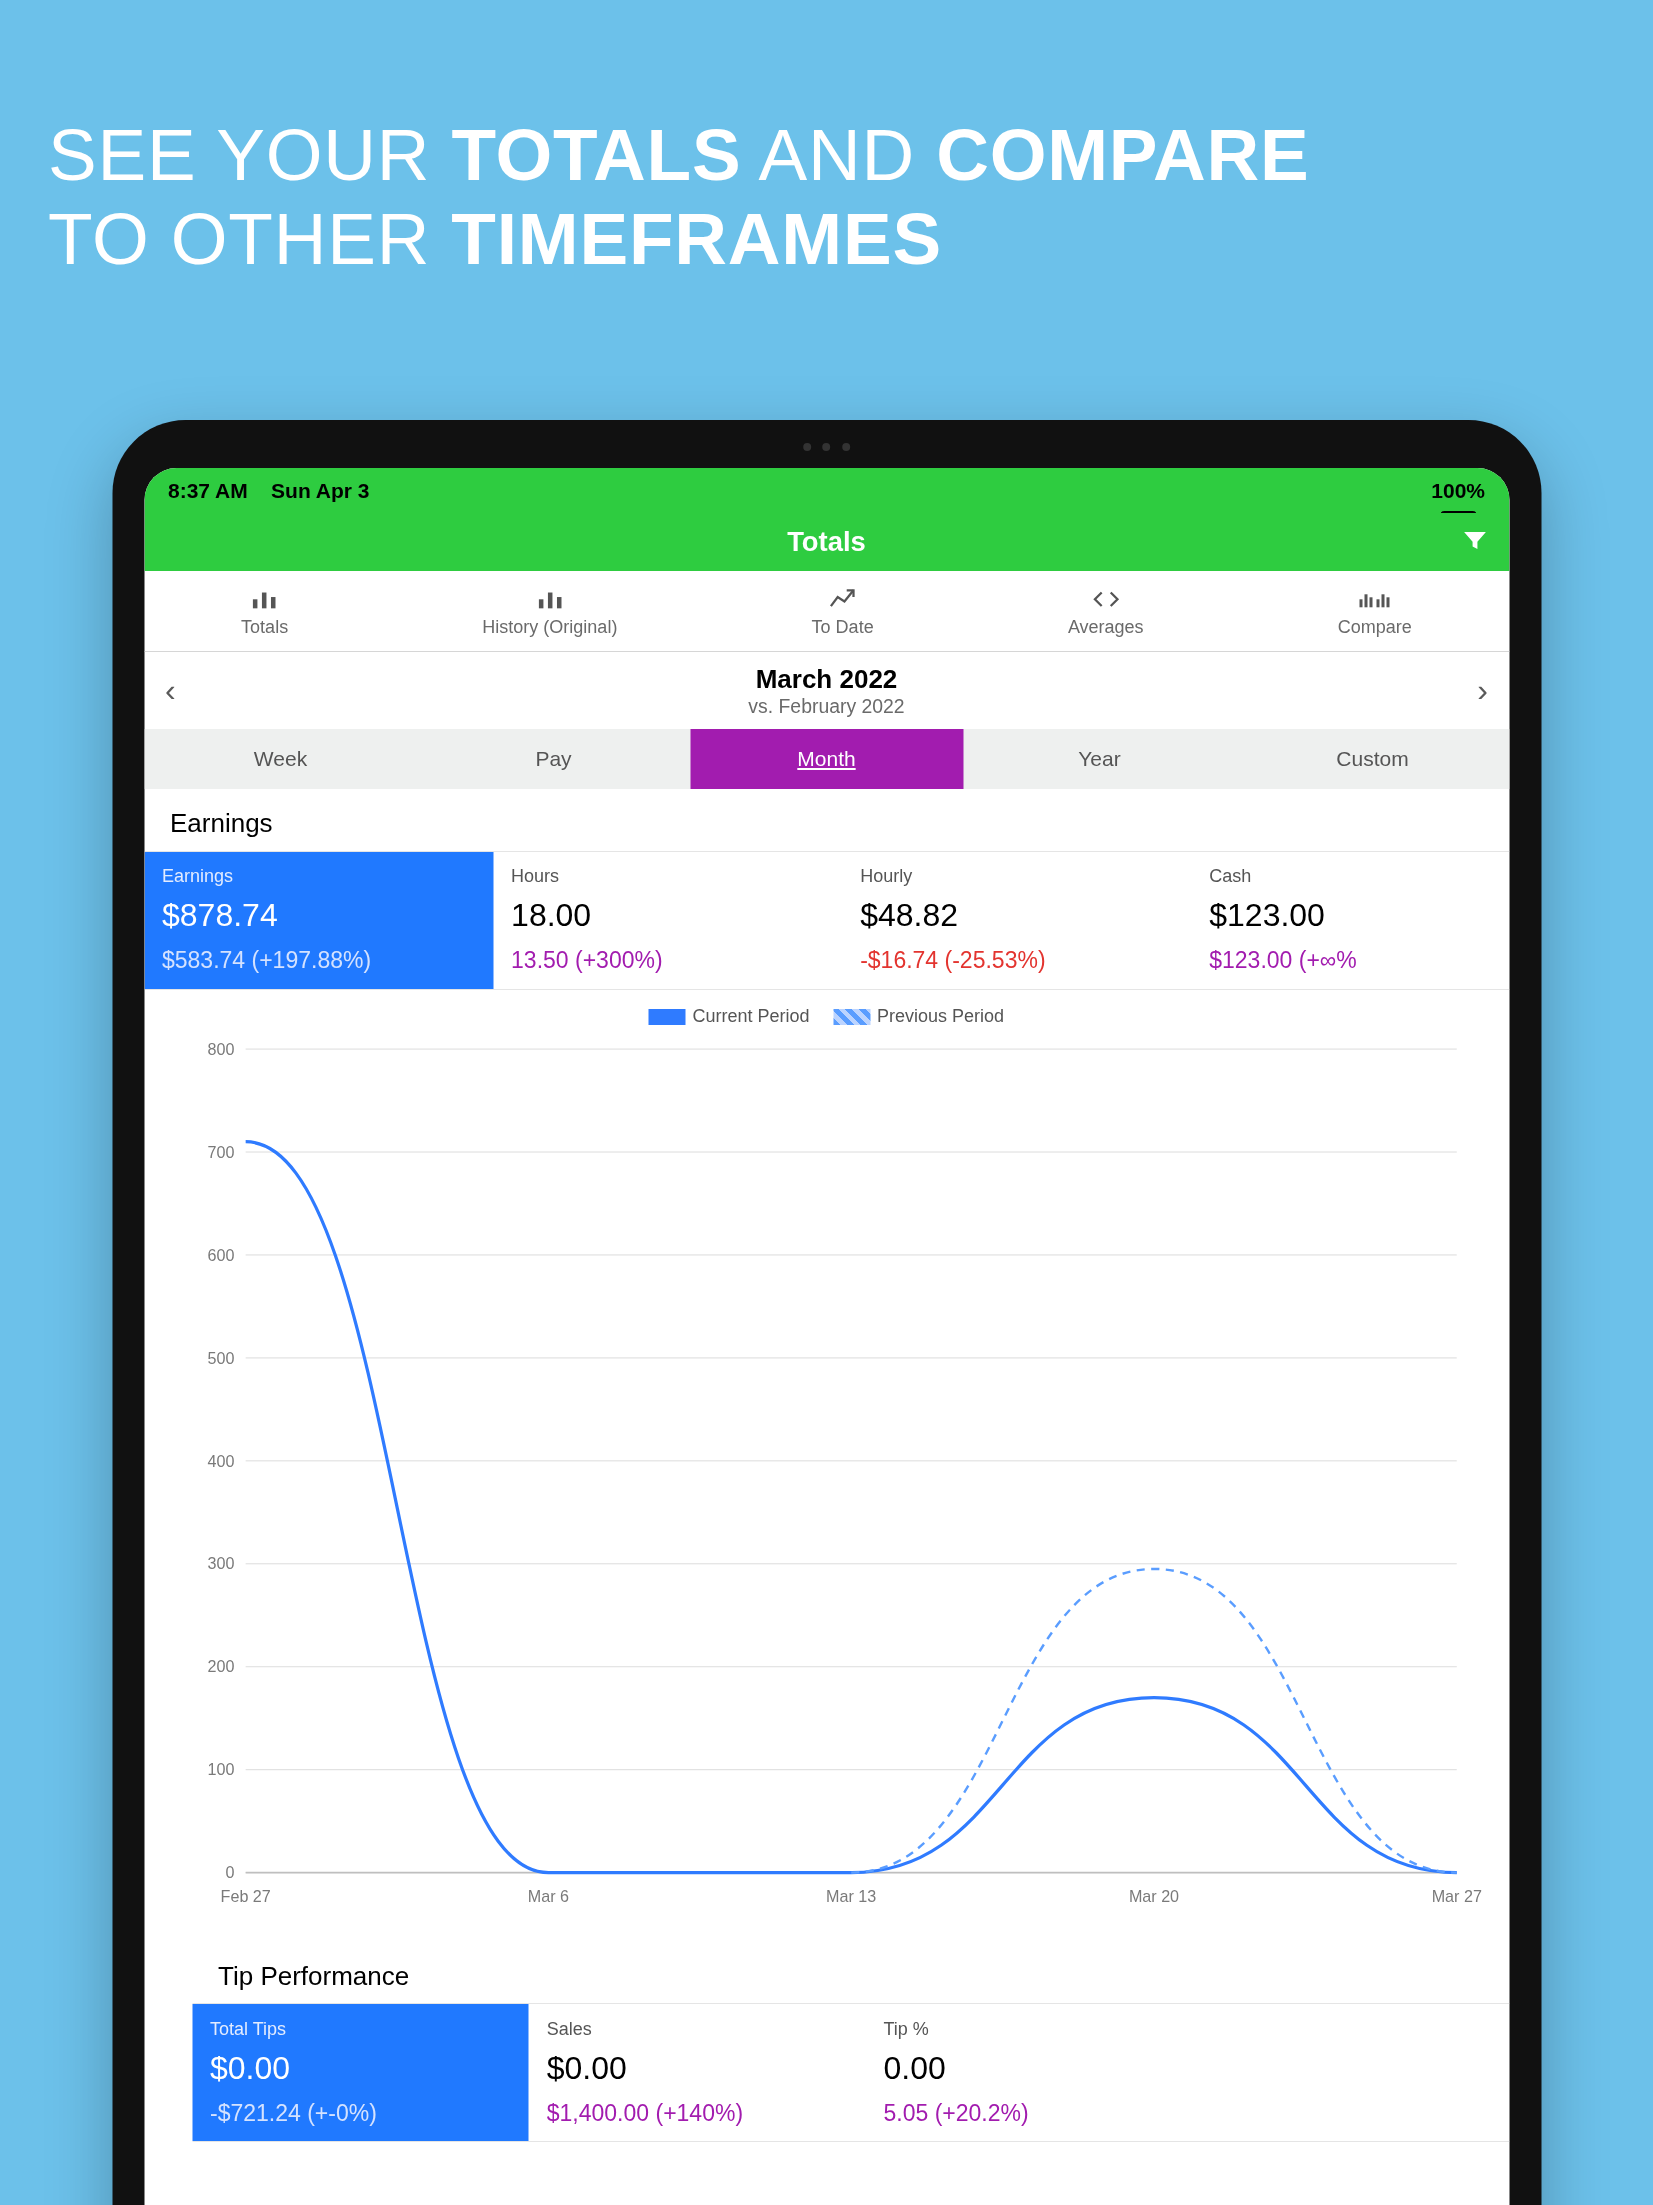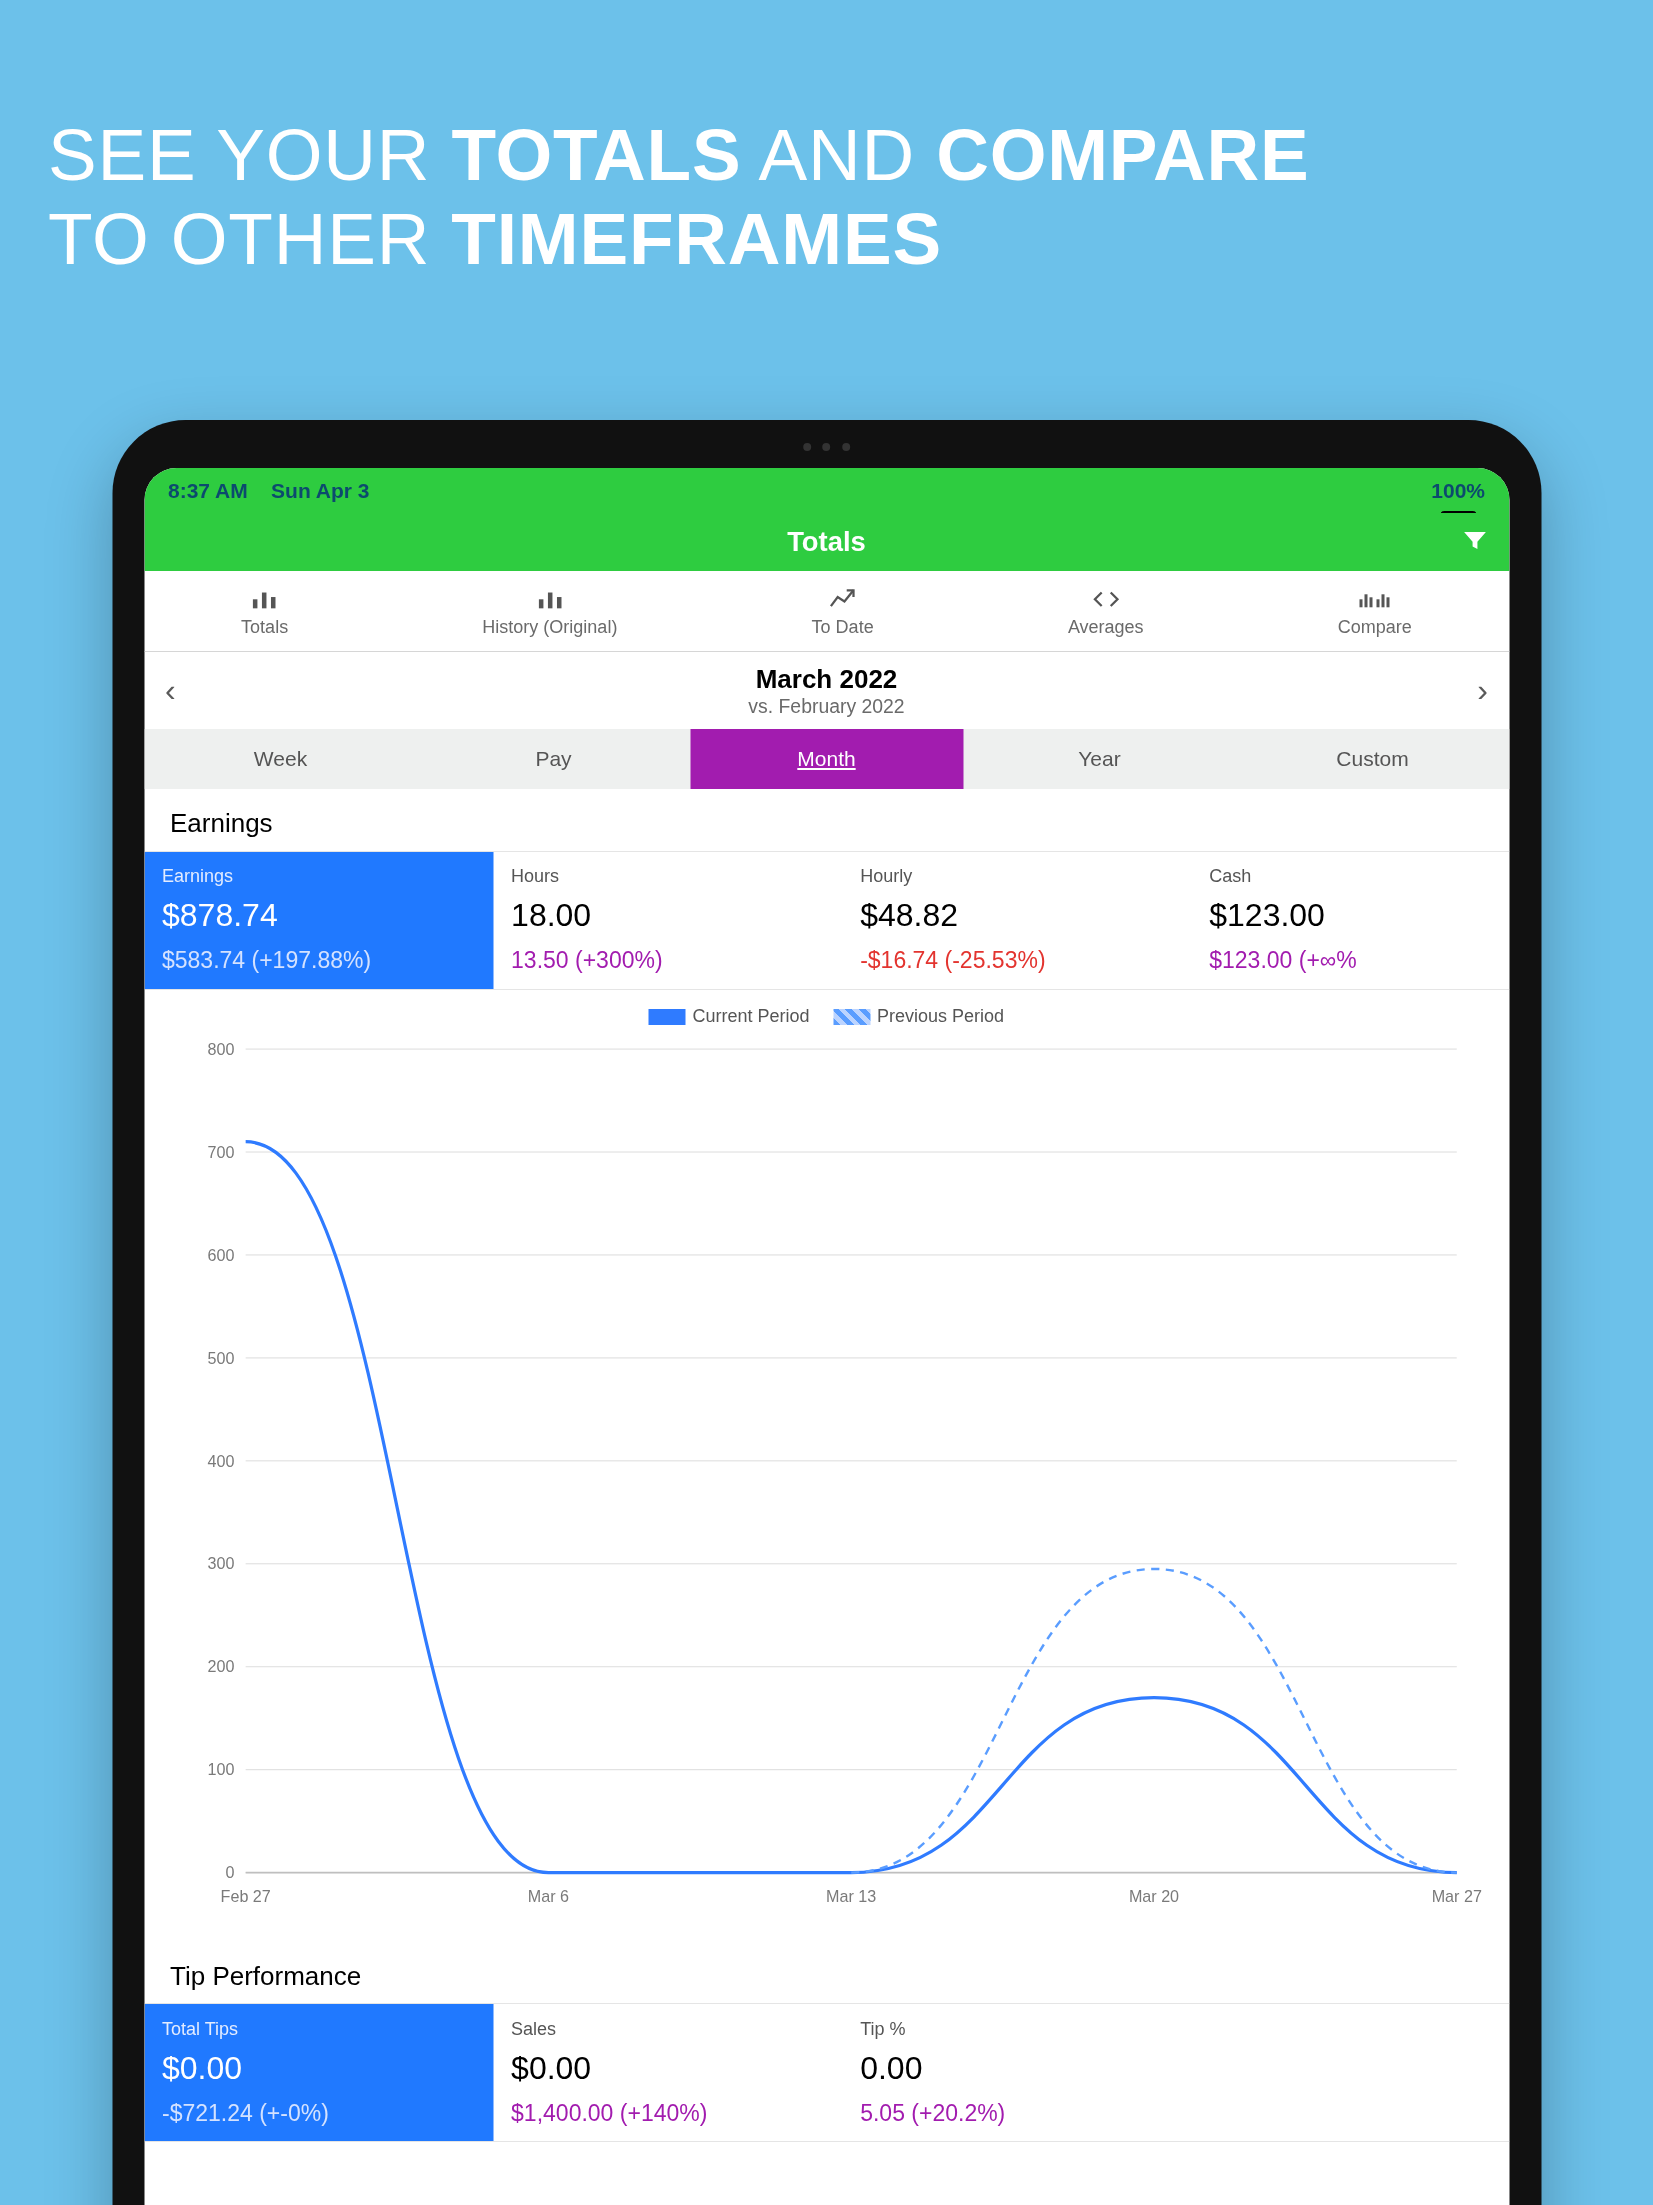--- a/index.html
+++ b/index.html
@@ -36,21 +36,21 @@
     position:absolute; top:22.6px; left:50%; transform:translateX(-50%);
     display:flex; gap:11.3px;
   }
   .notch-dots span { width:8px; height:8px; background:#333; border-radius:50%; display:block;}
   .screen {
     background:#fff; width:100%; height:100%; border-radius:32px; overflow:hidden;
     display:flex; flex-direction:column;
   }
   .statusbar {
     background:#2ecc40; height:45px; display:flex; align-items:center; justify-content:space-between;
-    padding:0 24px; font-size:21px; color:#0c4a6e; font-weight:600;
+    padding:0 24px; font-size:21px; color:#000000; font-weight:600;
   }
   .statusbar .right { display:flex; align-items:center; gap:8px;flex-direction:column;}
   .wifi-icon { width:18px; height:18px; }
   .battery-icon { width:36px; height:18px; border:1.6px solid #000; border-radius:3.2px; position:relative; background:#000;}
   .battery-icon::after{content:"";position:absolute;right:-4.8px;top:4px;width:3.2px;height:6.5px;background:#000;border-radius:1.6px;}
   .navbar {
     background:#2ecc40; height:58px; display:flex; align-items:center; justify-content:center; position:relative;
   }
   .navbar-title { color:#fff; font-size:27.4px; font-weight:600;}
   .filter-btn { position:absolute; right:19.4px; top:50%; transform:translateY(-50%); color:#fff; }
@@ -90,21 +90,21 @@
   .legend { display:flex; justify-content:center; gap:24px; font-size:18px; color:#555; margin-bottom:14px;}
   .legend .swatch { display:inline-block; width:37px; height:16px; vertical-align:middle; margin-right:6.5px;}
   .legend .solid { background:#2f7bff; }
   .legend .hatch {
     background: repeating-linear-gradient(45deg,#5a9dff 0 4.8px,#bcd4ff 4.8px 9.7px);
   }
   svg.chart { width:100%; height:872px; display:block; }
   .axis-text { font-size:20px; fill:#7a7a7a; }
   .series-cur { fill:none; stroke:#2f7bff; stroke-width:4; }
   .series-prev { fill:none; stroke:#5a9dff; stroke-width:3; stroke-dasharray:10 8;}
-  .section2 { margin-top:21px;}
+  .section2 { margin-top:21px;padding-left:48px;}
   .content-scroll { flex:1; overflow:hidden; }
 </style>
 </head>
 <body>
 
 <div class="headline">
   <span>SEE YOUR </span><b>TOTALS</b><span> AND </span><b>COMPARE</b><br>
   <span> TO OTHER </span><b>TIMEFRAMES</b>
 </div>
 

